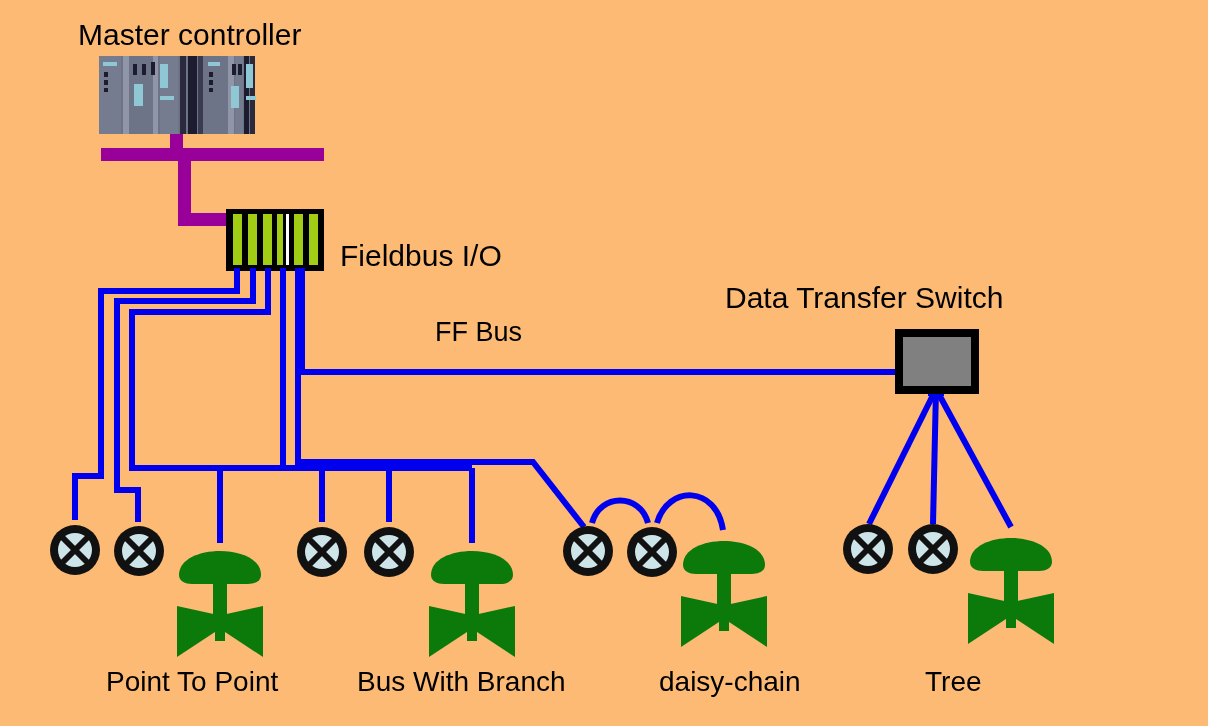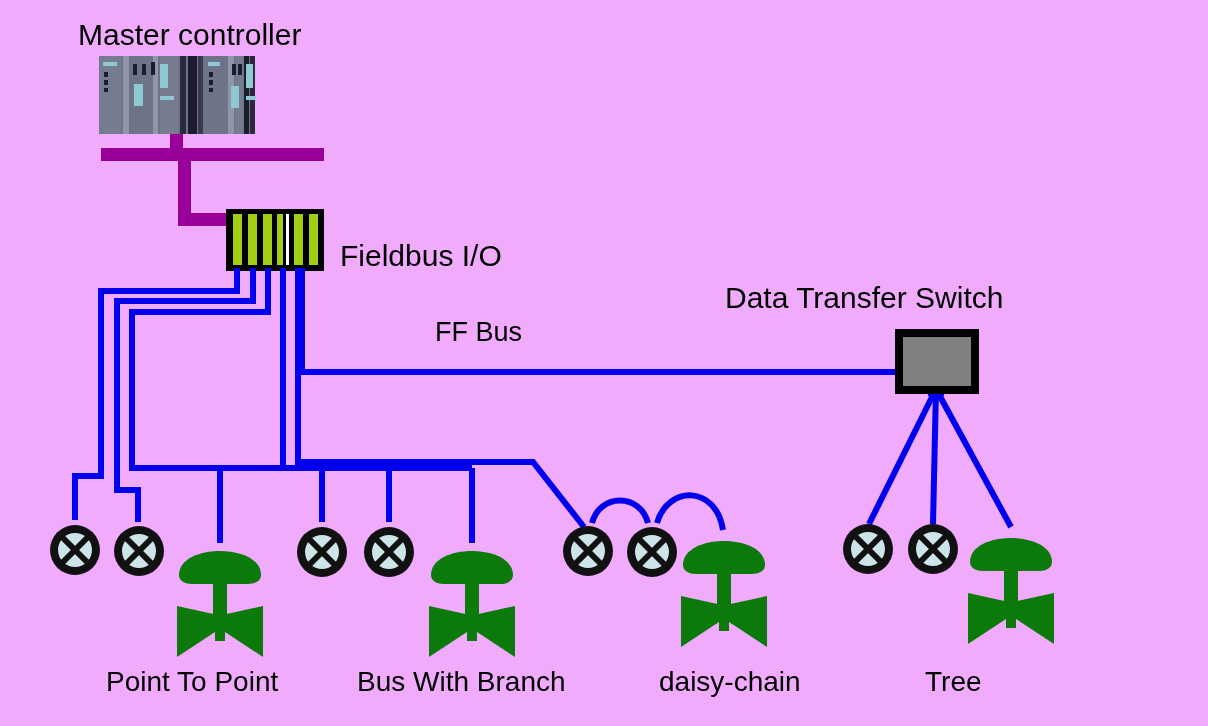--- a/index.html
+++ b/index.html
@@ -8,21 +8,21 @@
     padding: 0;
     background: #ffffff;
   }
   body {
     font-family: "Liberation Sans", sans-serif;
   }
   #stage {
     position: relative;
     width: 1208px;
     height: 726px;
-    background: #f0abfc;
+    background: #fdba74;
     overflow: hidden;
   }
   #diagram {
     position: absolute;
     left: 0;
     top: 0;
     width: 1208px;
     height: 726px;
   }
   .lbl {

